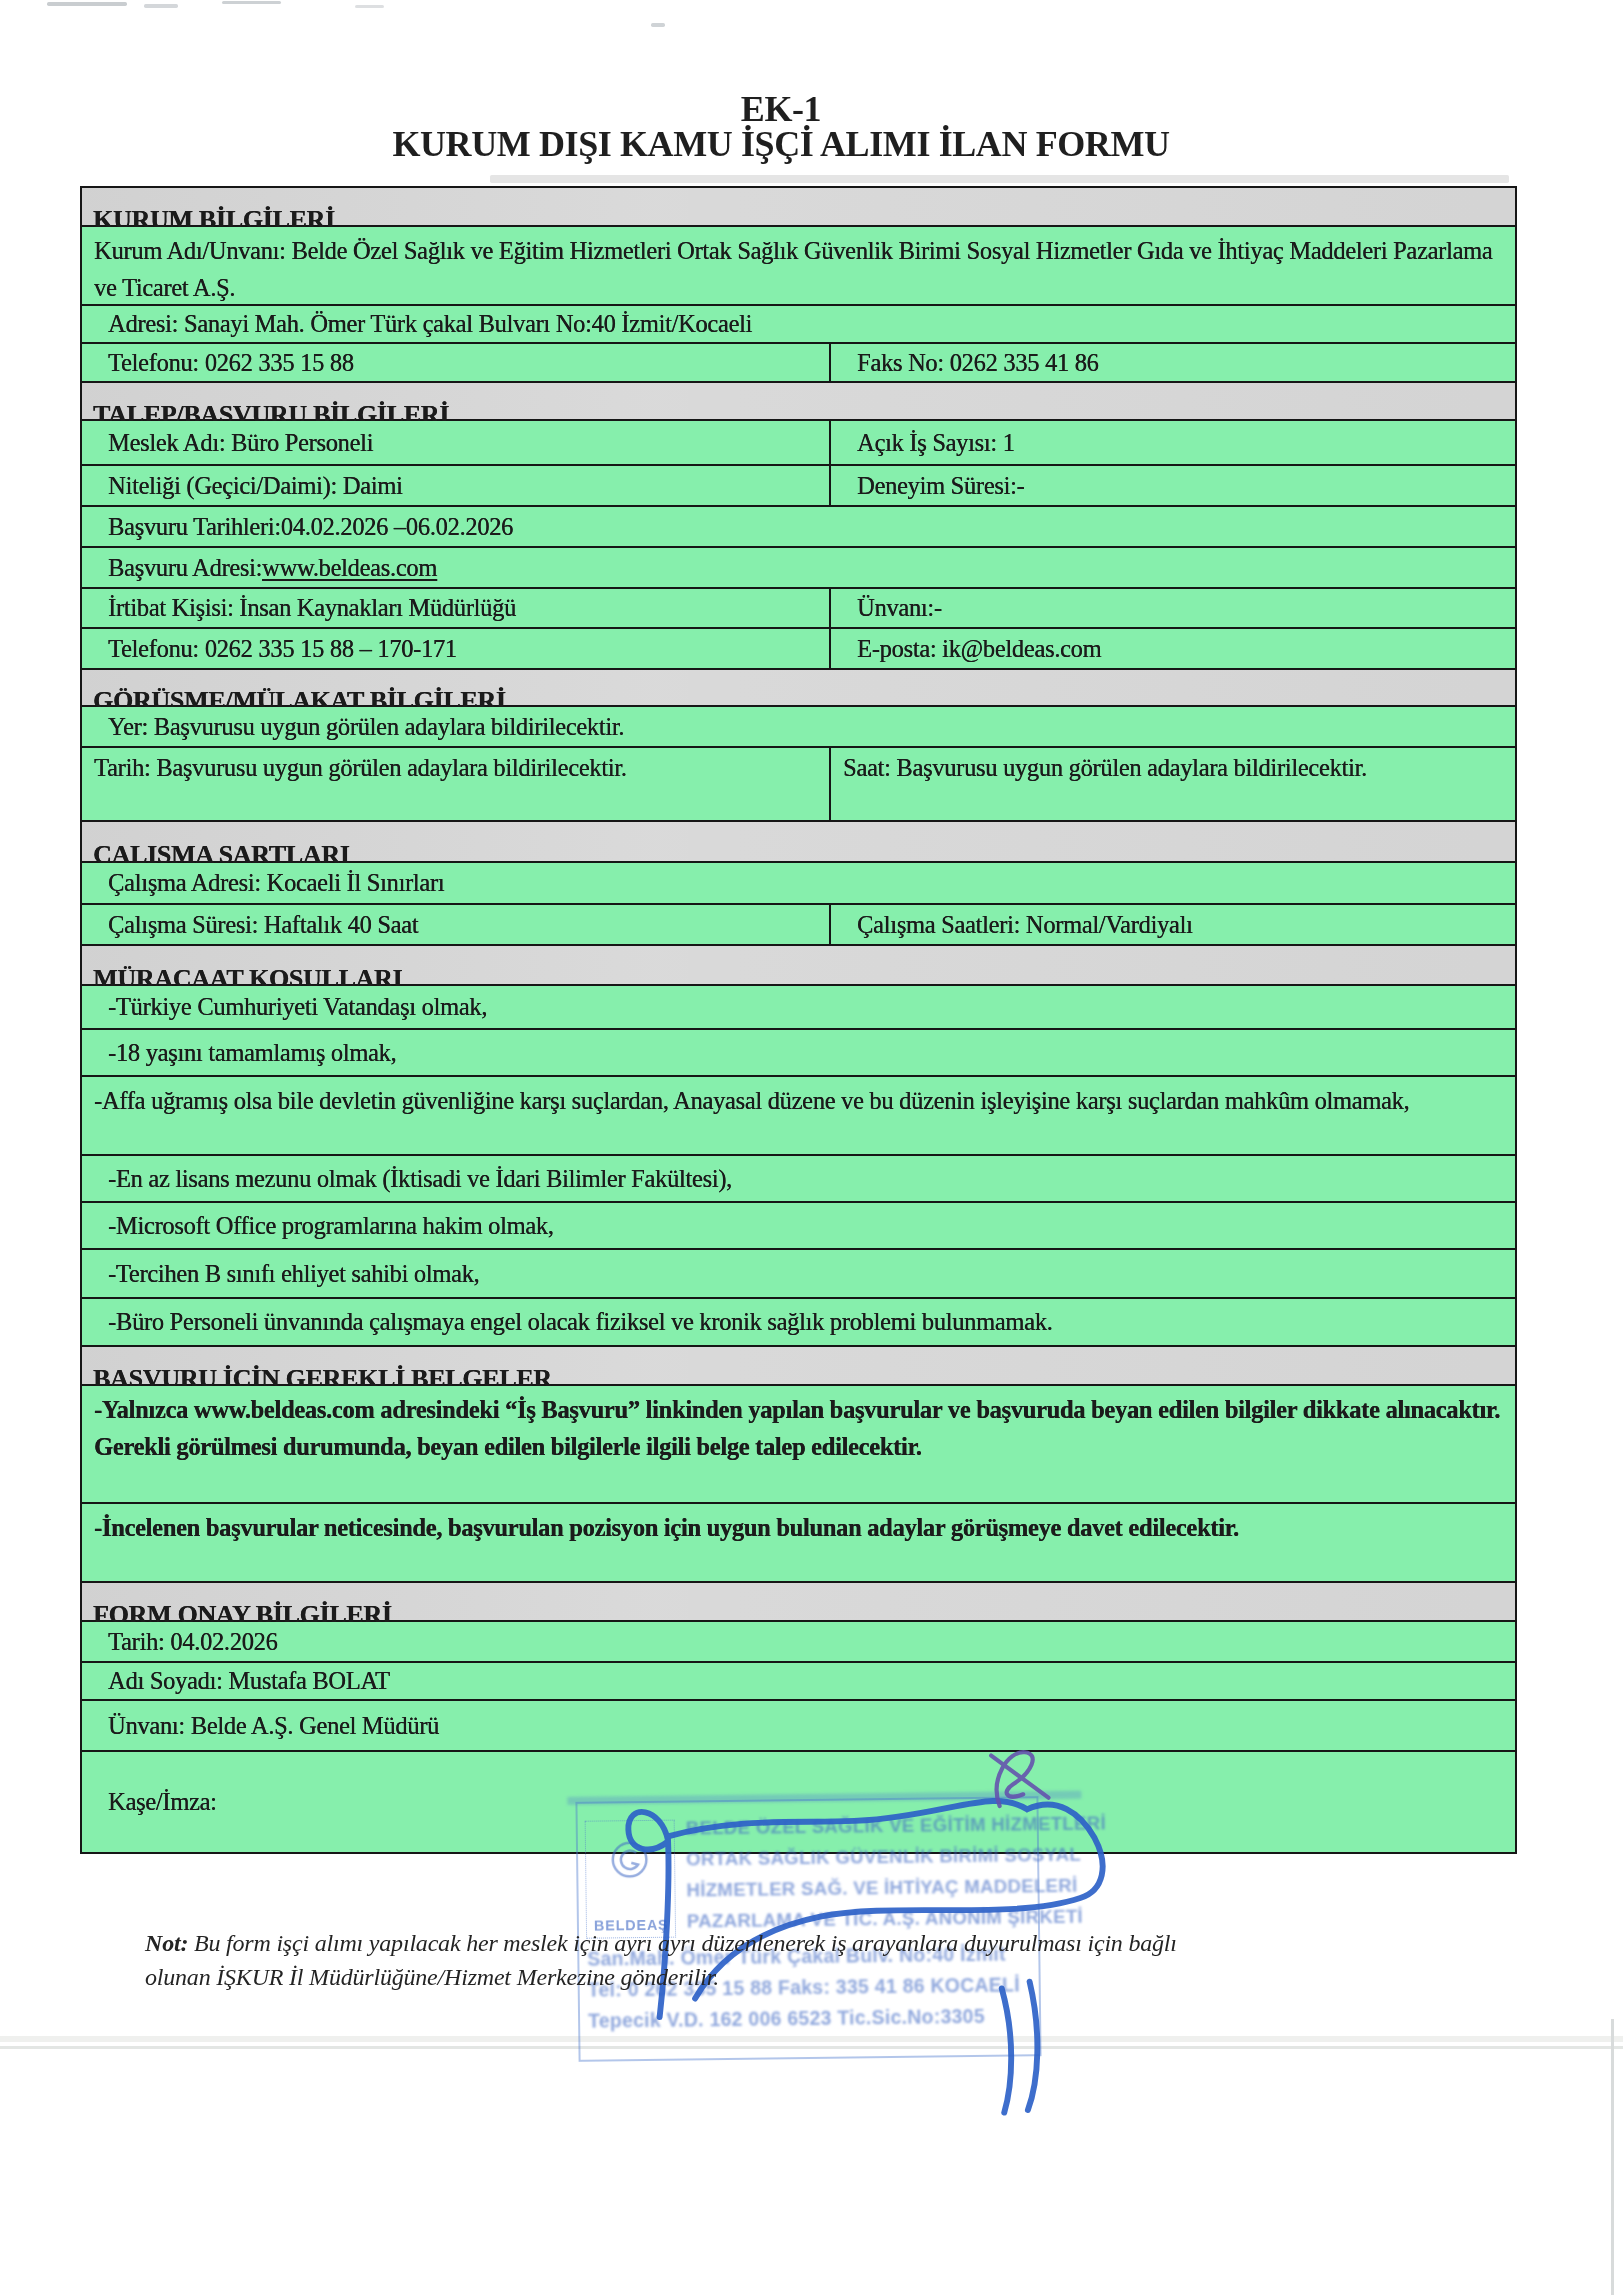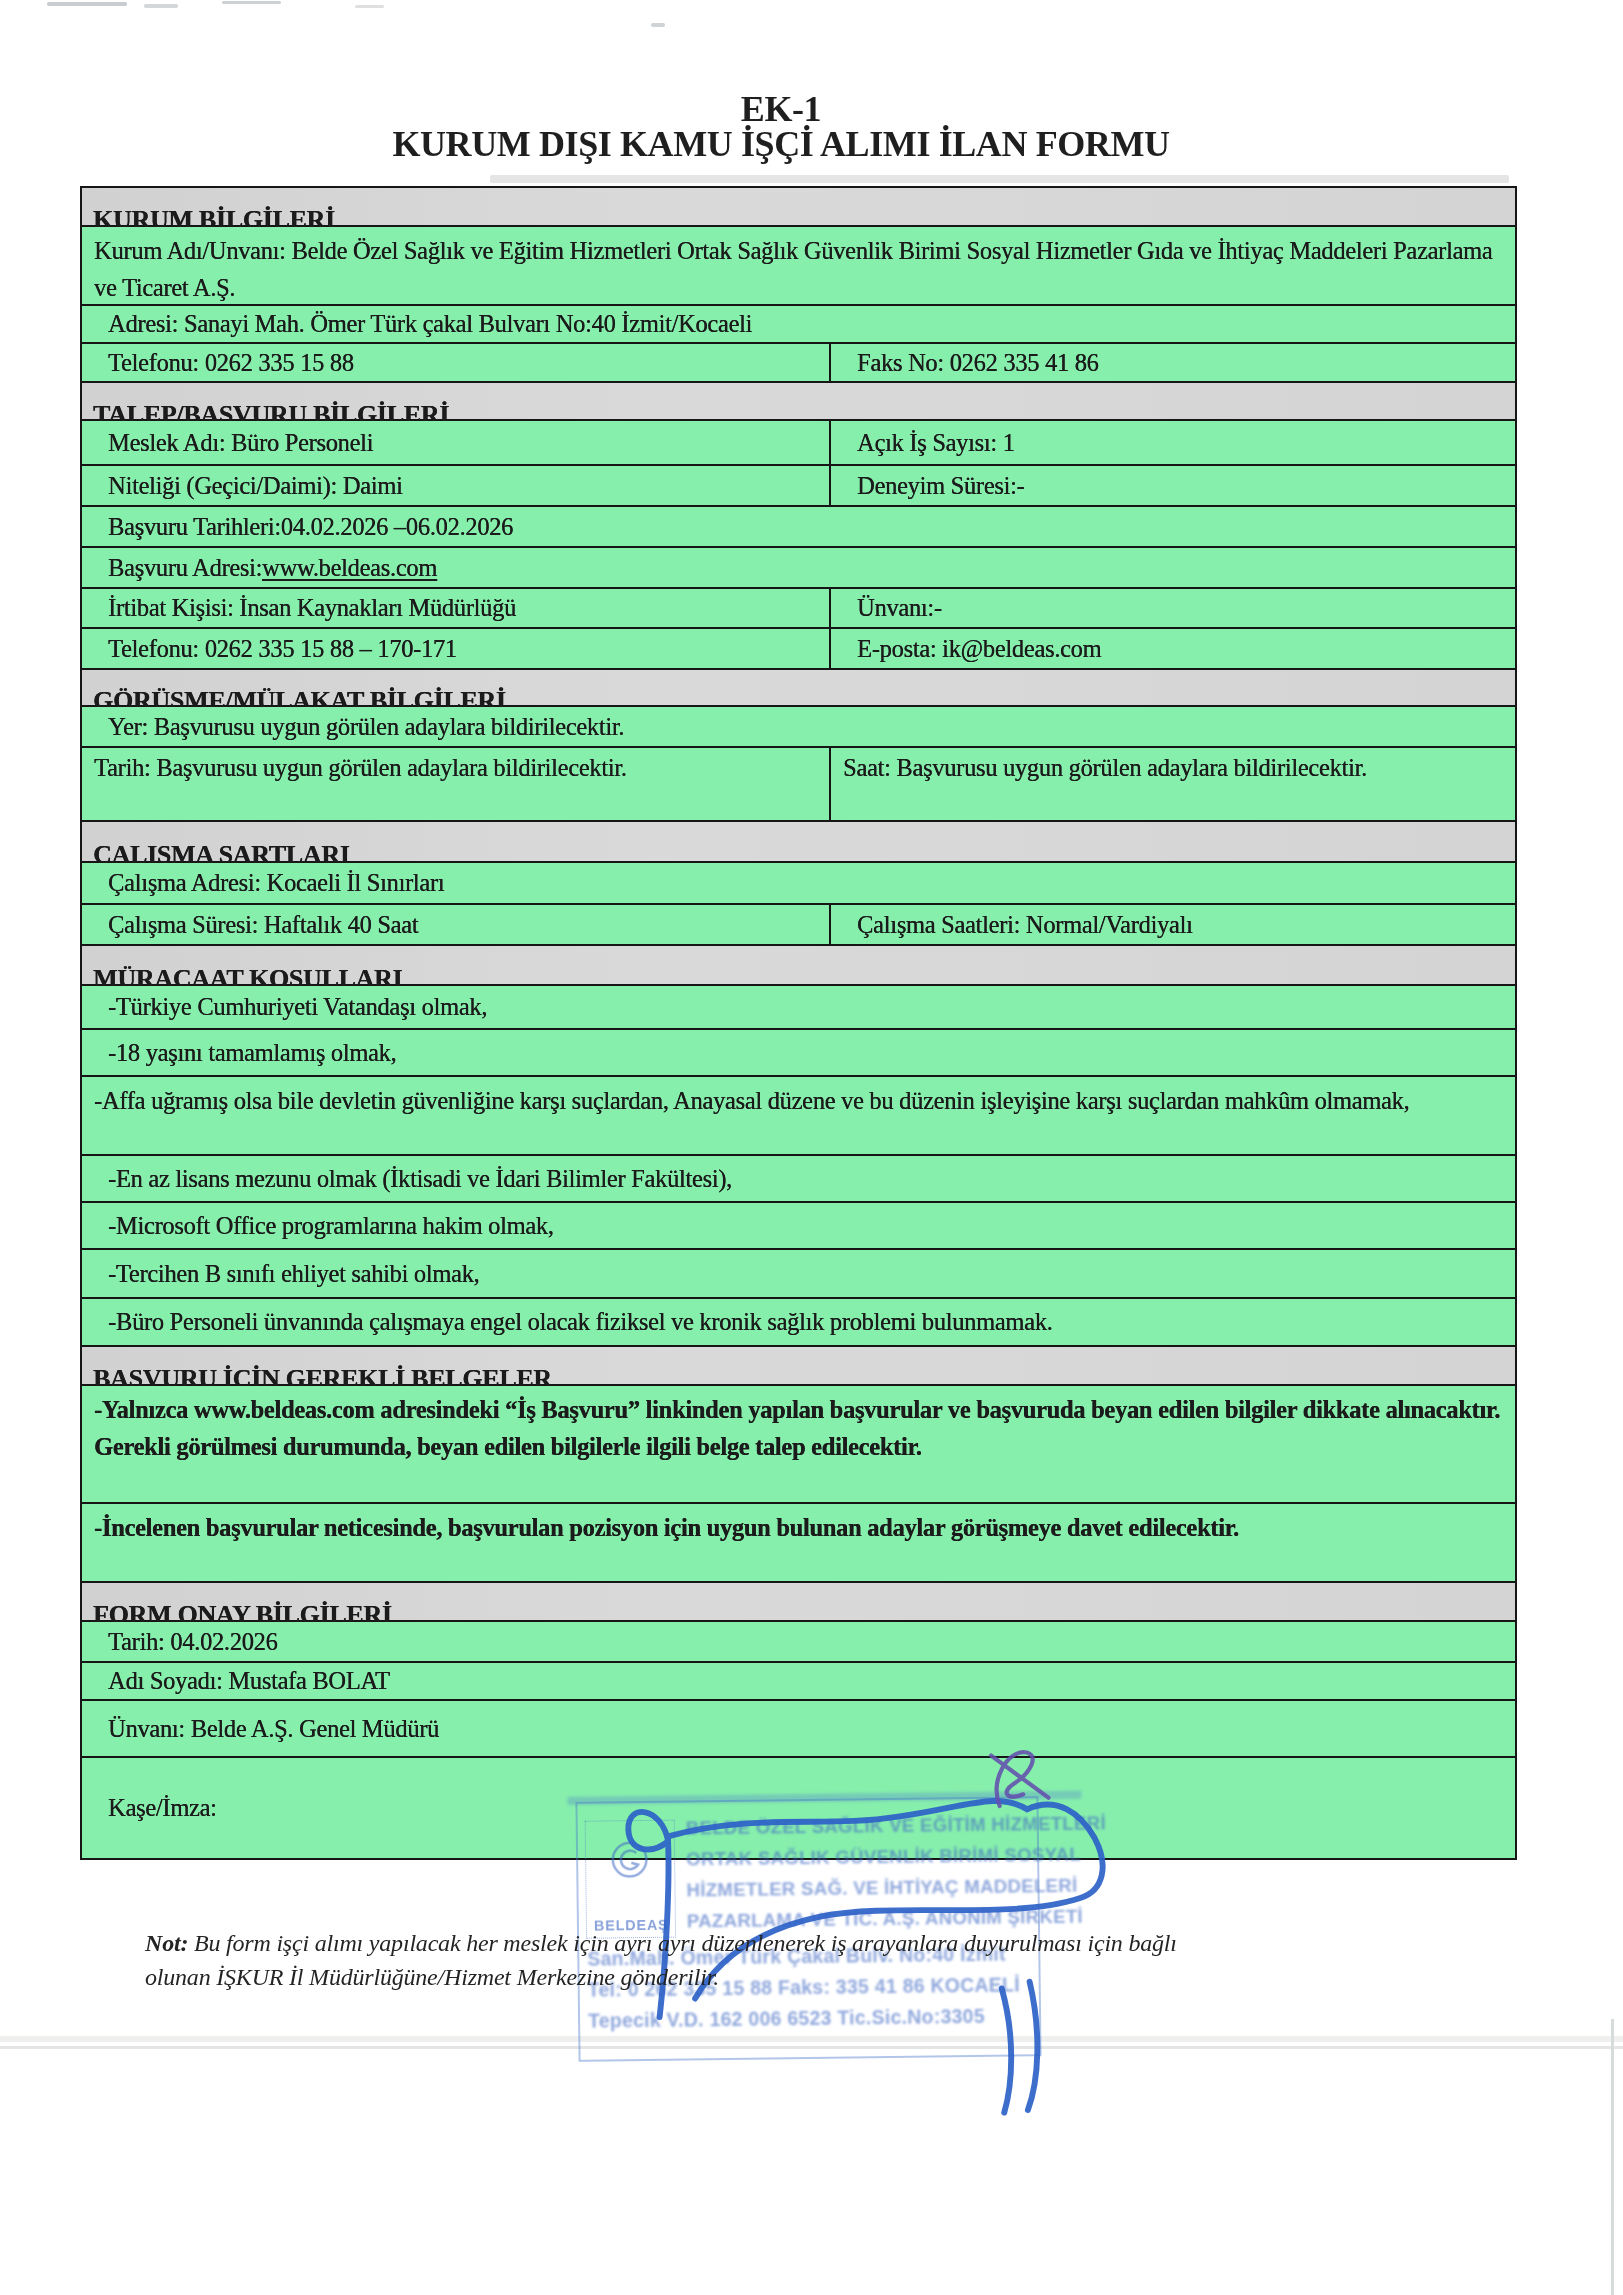--- a/index.html
+++ b/index.html
@@ -182,21 +182,21 @@
 
     <div class="row header" style="height:39px">
       <span>FORM ONAY BİLGİLERİ</span>
     </div>
     <div class="row" style="height:41px">
       <span class="cell full flexc">Tarih: 04.02.2026</span>
     </div>
     <div class="row" style="height:38px">
       <span class="cell full flexc">Adı Soyadı: Mustafa BOLAT</span>
     </div>
-    <div class="row" style="height:57px">
+    <div class="row" style="height:51px">
       <span class="cell full flexc">Ünvanı: Belde A.Ş. Genel Müdürü</span>
     </div>
     <div class="row" style="height:100px">
       <span class="cell full flexc">Kaşe/İmza:</span>
     </div>
   </div>
 
   <div class="stamp">
     <div class="stamp-topsmear"></div>
     <div class="stamp-border"></div>

